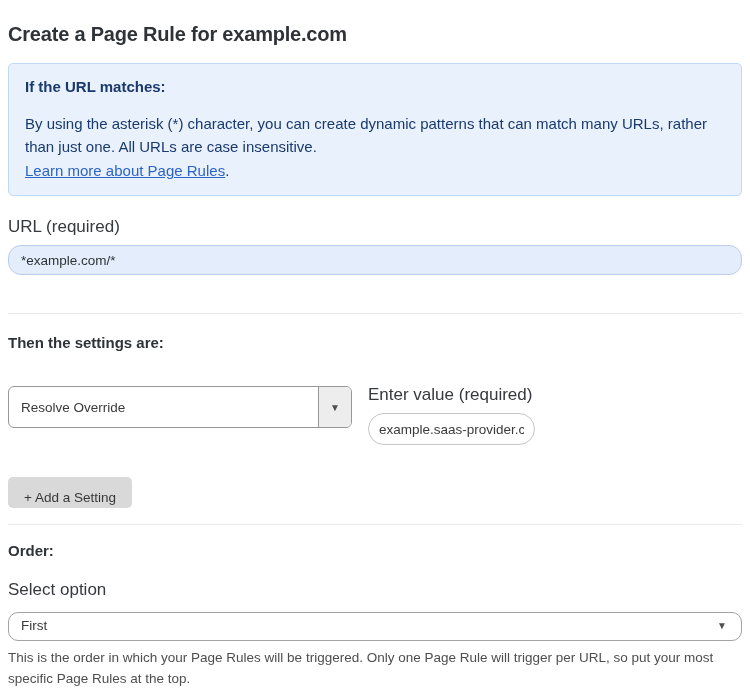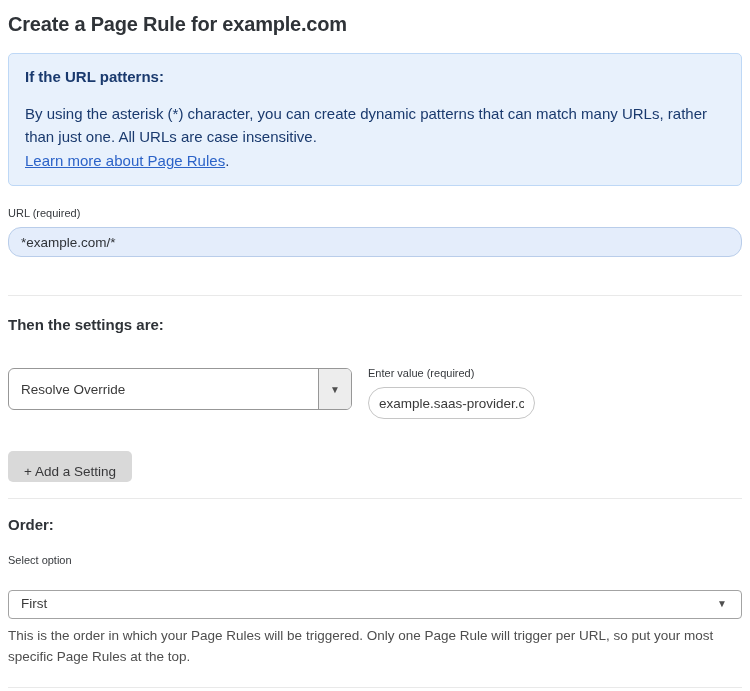--- a/index.html
+++ b/index.html
@@ -7,21 +7,21 @@
     width: 750px;
     height: 691px;
     background: #ffffff;
     font-family: "Liberation Sans", sans-serif;
     color: #36393d;
     overflow: hidden;
   }
   .container { padding: 0 8px; }
 
   .page-title {
-    padding-top: 13px;
+    padding-top: 23px;
     font-size: 20px;
     font-weight: bold;
     color: #2f3338;
     letter-spacing: -0.2px;
   }
 
   .info-box {
     margin-top: 17px;
     background: #e8f1fc;
     border: 1px solid #bed8f6;
@@ -34,21 +34,21 @@
   .info-heading { font-weight: bold; }
   .info-body { margin-top: 14px; }
   .info-link-line { margin-top: 1px; }
   .info-link {
     color: #2c63c8;
     text-decoration: underline;
     cursor: pointer;
   }
 
   .field-label {
-    font-size: 11px;
+    font-size: 17px;
     color: #36393d;
   }
   .url-label { margin-top: 21px; }
 
   .url-input {
     margin-top: 8px;
     width: 100%;
     height: 30px;
     background: #e4edfb;
     border: 1px solid #b9cdea;
@@ -135,27 +135,27 @@
     padding: 13px 16px;
     font-size: 13.5px;
     color: #38383a;
     font-family: inherit;
     cursor: pointer;
   }
 
   .order-select-label { margin-top: 21px; }
 
   .wide-select {
-    margin-top: 24px;
+    margin-top: 12px;
     display: flex;
     align-items: center;
     height: 29px;
     background: #ffffff;
     border: 1px solid #a3a3a3;
-    border-radius: 4px;
+    border-radius: 10px;
     padding: 0 14px 2px 12px;
     cursor: pointer;
   }
   .wide-select .select-value {
     flex: 1;
     font-size: 13.5px;
     color: #3a3a3a;
   }
   .wide-select .chevron {
     color: #4f4f4f;
@@ -188,21 +188,21 @@
   .btn-blue { background: #0b6cf0; color: #ffffff; }
 </style>
 </head>
 <body>
 
 <div class="container">
 
   <h1 class="page-title">Create a Page Rule for example.com</h1>
 
   <div class="info-box">
-    <div class="info-heading">If the URL patterns:</div>
+    <div class="info-heading">If the URL matches:</div>
     <div class="info-body">By using the asterisk (*) character, you can create dynamic patterns that can match many URLs, rather than just one. All URLs are case insensitive.</div>
     <div class="info-link-line"><a class="info-link">Learn more about Page Rules</a><span>.</span></div>
   </div>
 
   <div class="field-label url-label">URL (required)</div>
   <input class="url-input" type="text" value="*example.com/*" style="">
 
   <div class="divider divider-1"></div>
 
   <h2 class="section-heading settings-heading">Then the settings are:</h2>

